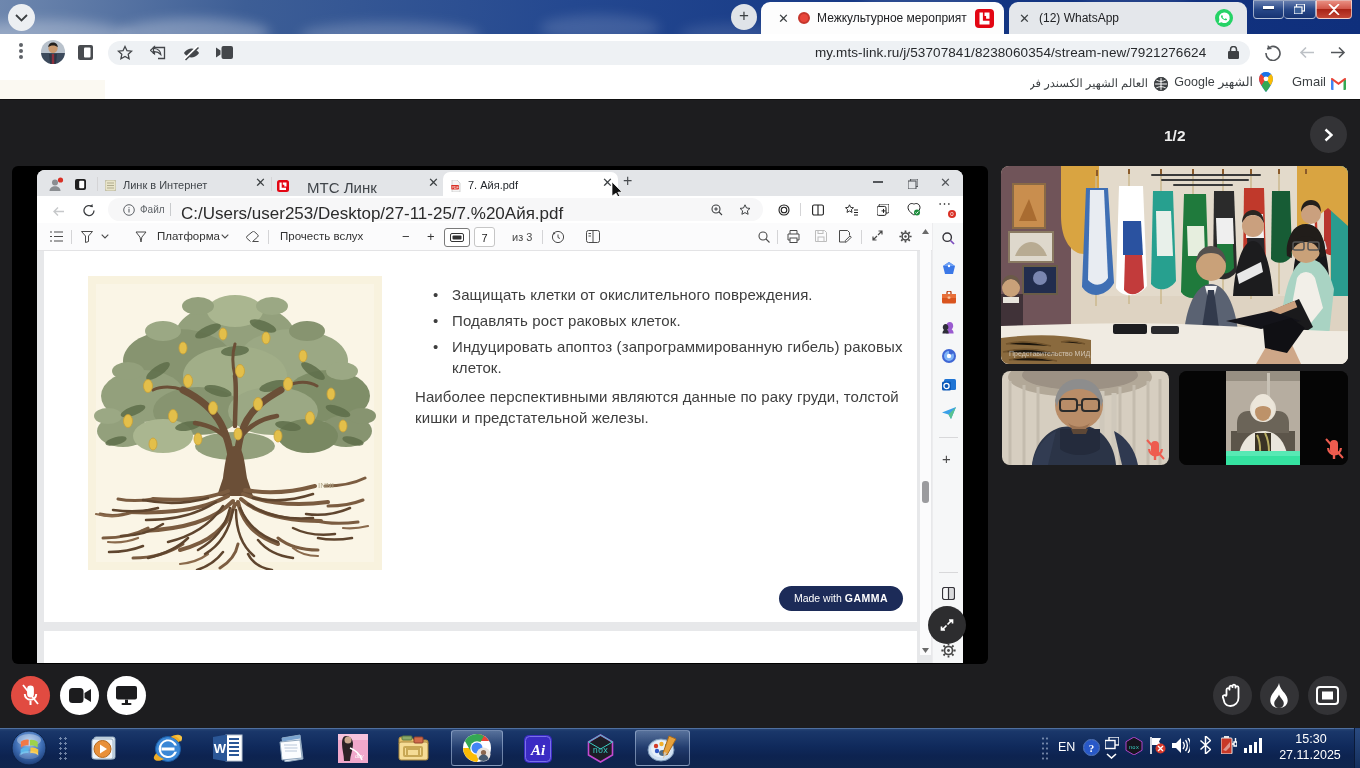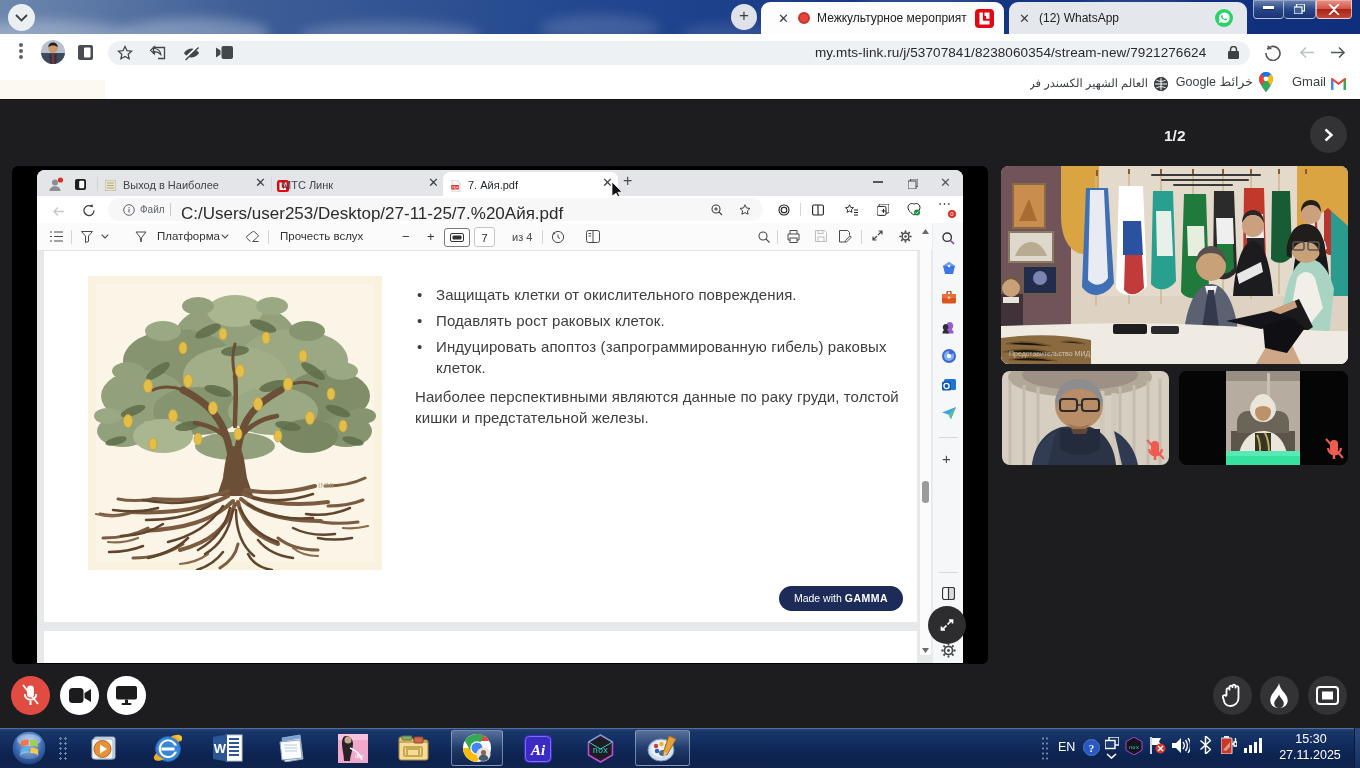--- a/index.html
+++ b/index.html
@@ -22,21 +22,21 @@
 #eaddr{position:absolute;left:0;top:26px;width:926px;height:27px;background:#fff}
 #etools{position:absolute;left:0;top:53px;width:926px;height:28px;background:#fbfbfc;border-bottom:1px solid #e3e3e5}
 #econtent{position:absolute;left:0;top:81px;width:926px;height:412px;background:#e7e8ea}
 .epage{position:absolute;left:7px;width:873px;background:#fff}
 #esidebar{position:absolute;left:895px;top:53px;width:31px;height:440px;background:#f6f7f8;border-left:1px solid #ececee}
 .sep{position:absolute;width:1px;background:#d4d4d6}
 
 #slideimg{position:absolute;left:51px;top:25px;width:294px;height:242px;background:#f7f1dd;border-radius:13px}
 #slidetext{position:absolute;left:378px;top:24px;width:500px;font-size:15px;line-height:21px;color:#3e3e3e;letter-spacing:.1px}
 #slidetext .grey{color:#b9bdc0}
-#slidetext ul{margin:9px 0 0 21px;list-style:none}
+#slidetext ul{margin:9px 0 0 37px;list-style:none}
 #slidetext li{margin-bottom:5px;position:relative;padding-left:0}
 #slidetext li:before{content:"•";position:absolute;left:-19px;top:0;color:#3e3e3e}
 #gamma{position:absolute;left:742px;top:335px;width:124px;height:25px;background:#1c2b58;border-radius:13px;color:#fff;font-size:10.5px;text-align:center;line-height:25px}
 
 .vid{position:absolute;border-radius:8px;overflow:hidden;background:#111}
 
 .cbtn{position:absolute;width:39px;height:39px;border-radius:50%;}
 
 #taskbar{position:absolute;left:0;top:728px;width:1360px;height:40px;background:linear-gradient(180deg,#2c4a78 0%,#1a376a 8%,#102a5c 45%,#0d2350 70%,#0f254d 100%);}
 #tooltip{position:absolute;left:11px;top:628px;width:173px;height:35px;background:#080808;border-radius:8px;color:#d6d6d6;font-size:14.5px;font-weight:700;text-align:center;line-height:35px;-webkit-font-smoothing:antialiased}
@@ -147,21 +147,21 @@
       </svg>
   </div>
   <div id="bookmarks">
     <div class="abs" style="left:0;top:14px;width:105px;height:19px;background:#fbf9f2"></div>
     <div class="abs" style="left:1030px;top:10px;width:118px;font-size:11.5px;color:#3c4043;direction:rtl;overflow:hidden;white-space:nowrap">العالم الشهير الكسندر فر...</div>
     <svg class="abs" style="left:1154px;top:11px" width="14" height="14" viewBox="0 0 14 14">
         <circle cx="7" cy="7" r="7" fill="#3e4144"></circle>
         <path d="M7 0v14M0 7h14M2 2.8c3 2 7 2 10 0M2 11.2c3-2 7-2 10 0" stroke="#fff" stroke-width="1" fill="none"></path>
         <circle cx="7" cy="7" r="6.5" fill="none" stroke="#3e4144" stroke-width="1"></circle>
       </svg>
-    <div class="abs" style="left:1183px;top:8px;width:70px;font-size:12.5px;color:#3c4043;direction:rtl;white-space:nowrap">خرائط Google</div>
+    <div class="abs" style="left:1183px;top:8px;width:70px;font-size:12.5px;color:#3c4043;direction:rtl;white-space:nowrap">الشهير Google</div>
     <svg class="abs" style="left:1259px;top:6px" width="14" height="20" viewBox="0 0 14 20">
         <path d="M7 0a7 7 0 0 1 7 7c0 5-7 13-7 13S0 12 0 7a7 7 0 0 1 7-7z" fill="#4285f4"></path>
         <path d="M7 0a7 7 0 0 1 5 2L7 7 2 2a7 7 0 0 1 5-2z" fill="#1a73e8"></path>
         <path d="M12 2a7 7 0 0 1 2 5c0 2-1 4-2.5 6.5L7 7z" fill="#fbbc04"></path>
         <path d="M2 2a7 7 0 0 0-2 5c0 2 1 4 2.5 6.5L7 7z" fill="#ea4335"></path>
         <path d="M7 7l4.5 6.5C10 16 8 18.5 7 20c-1-1.5-3-4-4.5-6.5z" fill="#34a853"></path>
         <circle cx="7" cy="6.8" r="2.4" fill="#fff"></circle>
       </svg>
     <div class="abs" style="left:1292px;top:8px;font-size:13px;color:#3c4043">Gmail</div>
     <svg class="abs" style="left:1331px;top:12px" width="15" height="12" viewBox="0 0 15 12">
@@ -182,29 +182,29 @@
         </svg>
       <svg class="abs" style="left:38px;top:9px" width="11" height="11" viewBox="0 0 11 11">
           <rect x="0" y="0" width="11" height="11" rx="2" fill="#1f1f1f"></rect>
           <rect x="4.2" y="1.8" width="5" height="7.4" rx="1" fill="#fff"></rect>
         </svg>
       <div class="sep" style="left:60px;top:7px;height:14px"></div>
       <svg class="abs" style="left:68px;top:10px" width="11" height="11" viewBox="0 0 11 11">
           <rect x="0" y="0" width="11" height="11" rx="2" fill="#e8e4c9" stroke="#b9b59a" stroke-width="1"></rect>
           <path d="M2 3h7M2 5.5h7M2 8h7" stroke="#b0ab8e" stroke-width="1"></path>
         </svg>
-      <div class="abs" style="left:86px;top:9px;font-size:11px;color:#40454a">Выход в Наиболее</div>
+      <div class="abs" style="left:86px;top:9px;font-size:11px;color:#40454a">Линк в Интернет</div>
       <div class="tabx" style="left:216px;top:5px">✕</div>
       <div class="sep" style="left:234px;top:7px;height:14px"></div>
       <svg class="abs" style="left:240px;top:10px" width="12" height="12" viewBox="0 0 12 12">
           <rect width="12" height="12" rx="2.5" fill="#e30613"></rect>
           <path d="M2.5 2.5h2.2v5.3h4.3v2.2H2.5z" fill="#fff"></path>
           <path d="M5.8 2.5h3.7v4H7.3V4.7H5.8z" fill="#fff"></path>
         </svg>
-      <div class="abs" style="left:245px;top:9px;font-size:11px;color:#40454a">МТС Линк</div>
+      <div class="abs" style="left:270px;top:9px;font-size:15px;color:#40454a">МТС Линк</div>
       <div class="tabx" style="left:389px;top:5px">✕</div>
       <div class="abs" style="left:406px;top:2px;width:175px;height:24px;background:#fff;border-radius:7px 7px 0 0"></div>
       <svg class="abs" style="left:413px;top:10px" width="12" height="12" viewBox="0 0 12 12">
           <path d="M2 0h5l3 3v9H2z" fill="#f5f5f5" stroke="#c9c9c9" stroke-width=".8"></path>
           <rect x="1" y="5" width="8" height="4.5" rx="1" fill="#d93025"></rect>
           <text x="5" y="8.6" font-size="3.6" fill="#fff" text-anchor="middle" font-family="Liberation Sans">PDF</text>
         </svg>
       <div class="abs" style="left:431px;top:9px;font-size:11px;color:#1f2328">7. Айя.pdf</div>
       <div class="tabx" style="left:563px;top:5px">✕</div>
       <svg class="abs" style="left:574px;top:12px" width="13" height="16" viewBox="0 0 13 16">
@@ -290,21 +290,21 @@
       <div class="sep" style="left:231px;top:7px;height:14px"></div>
       <div class="abs" style="left:243px;top:7px;font-size:11.5px;color:#333">Прочесть вслух</div>
       <div class="abs" style="left:365px;top:6px;font-size:13px;color:#333">−</div>
       <div class="abs" style="left:390px;top:6px;font-size:13px;color:#333">+</div>
       <div class="abs" style="left:407px;top:5px;width:26px;height:19px;border:1px solid #7a7a7a;border-radius:3px;background:#fff"></div>
       <svg class="abs" style="left:413px;top:10px" width="14" height="9" viewBox="0 0 14 9">
           <rect x=".5" y=".5" width="13" height="8" rx="1.5" fill="none" stroke="#333" stroke-width="1"></rect>
           <rect x="2.5" y="2.5" width="9" height="4" rx="1" fill="#333"></rect>
         </svg>
       <div class="abs" style="left:437px;top:4px;width:21px;height:20px;border:1px solid #c6c6c6;border-radius:3px;background:#fff;font-size:11px;color:#222;text-align:center;line-height:20px">7</div>
-      <div class="abs" style="left:475px;top:8px;font-size:11px;color:#4a4a4a">из 4</div>
+      <div class="abs" style="left:475px;top:8px;font-size:11px;color:#4a4a4a">из 3</div>
       <div class="sep" style="left:505px;top:7px;height:14px"></div>
       <svg class="abs" style="left:514px;top:7px" width="14" height="14" viewBox="0 0 14 14">
           <circle cx="7" cy="7" r="5.6" fill="none" stroke="#4a4a4a" stroke-width="1"></circle>
           <path d="M7 4.5v3l2 1" fill="none" stroke="#4a4a4a" stroke-width="1"></path>
           <path d="M2.5 2l2 1.8-2.6 1z" fill="#4a4a4a"></path>
         </svg>
       <svg class="abs" style="left:549px;top:7px" width="14" height="13" viewBox="0 0 14 13">
           <rect x=".5" y=".5" width="13" height="12" rx="2" fill="none" stroke="#4a4a4a" stroke-width="1"></rect>
           <path d="M7 .5v12M2.5 3.5h2.5M2.5 6h2.5" stroke="#4a4a4a" stroke-width="1"></path>
         </svg>

